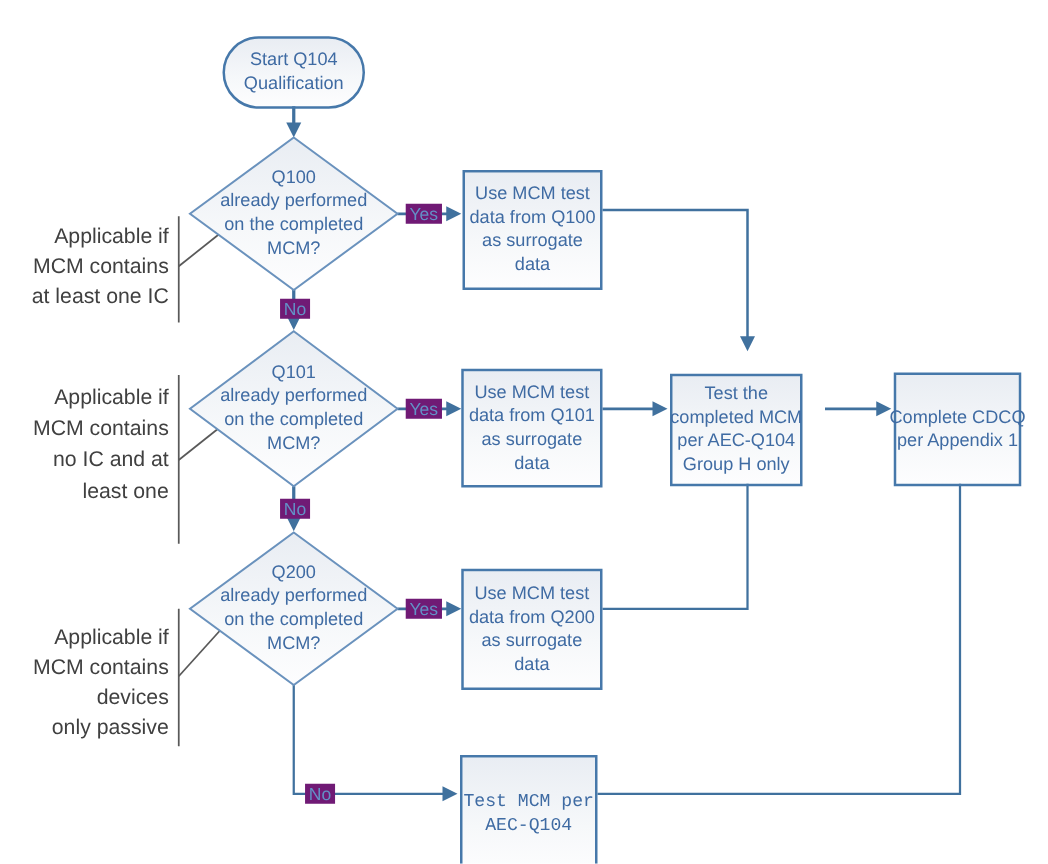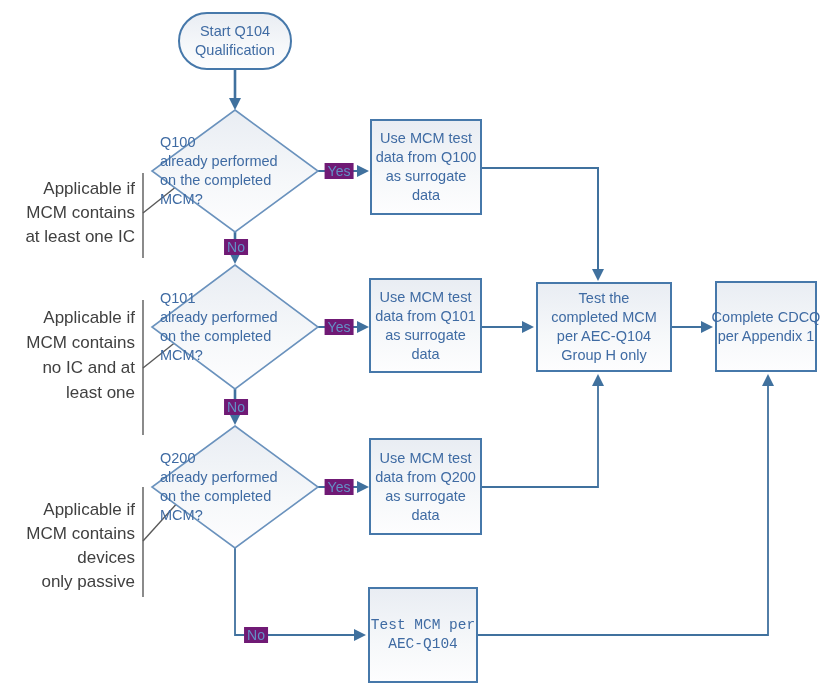--- a/index.html
+++ b/index.html
@@ -5,26 +5,26 @@
   html,body{margin:0;padding:0;background:#ffffff;}
   #canvas{
     position:relative;width:838px;height:691px;background:#ffffff;
     font-family:"Liberation Sans",sans-serif;overflow:hidden;
   }
   #wires{position:absolute;left:0;top:0;width:838px;height:691px;}
   .node{
     position:absolute;display:flex;flex-direction:column;align-items:center;justify-content:center;
     color:#3f6ba3;font-size:14.5px;line-height:19px;
     background:linear-gradient(180deg,#e9edf3 0%,#f6f8fa 60%,#fdfdfe 100%);
-    border:2px solid #4678aa;box-sizing:border-box;
+    border:2px solid #4678aa;box-sizing:border-box;margin-top:17px;
   }
   .node div{white-space:nowrap;}
   .stadium{border-radius:29px;}
   .dtext{
-    position:absolute;display:flex;flex-direction:column;align-items:flex-start;justify-content:center;
+    position:absolute;display:flex;flex-direction:column;align-items:center;justify-content:center;
     color:#3f6ba3;font-size:14.5px;line-height:19px;text-align:center;background:transparent;
   }
   .dtext div{white-space:nowrap;}
   .elabel{
     position:absolute;transform:translate(-50%,-50%);
     color:#6390c6;font-size:14px;line-height:14px;background:#701a75;padding:1px 3px;
   }
   .annot{
     position:absolute;color:#404040;font-size:17px;line-height:24px;text-align:right;
   }
@@ -125,21 +125,21 @@
       <div>data from Q101</div>
       <div>as surrogate</div>
       <div>data</div>
     </div>
   <div class="node" style="left:369px;top:438px;width:113px;height:97px;">
       <div>Use MCM test</div>
       <div>data from Q200</div>
       <div>as surrogate</div>
       <div>data</div>
     </div>
-  <div class="node" style="left:536px;top:282px;width:136px;height:90px;">
+  <div class="node" style="left:536px;top:282px;width:106px;height:90px;">
       <div>Test the</div>
       <div>completed MCM</div>
       <div>per AEC-Q104</div>
       <div>Group H only</div>
     </div>
   <div class="node" style="left:715px;top:281px;width:102px;height:91px;">
       <div>Complete CDCQ</div>
       <div>per Appendix 1</div>
     </div>
   <div class="node" style="left:368px;top:587px;width:110px;height:96px;font-family:Liberation Mono, monospace;">

